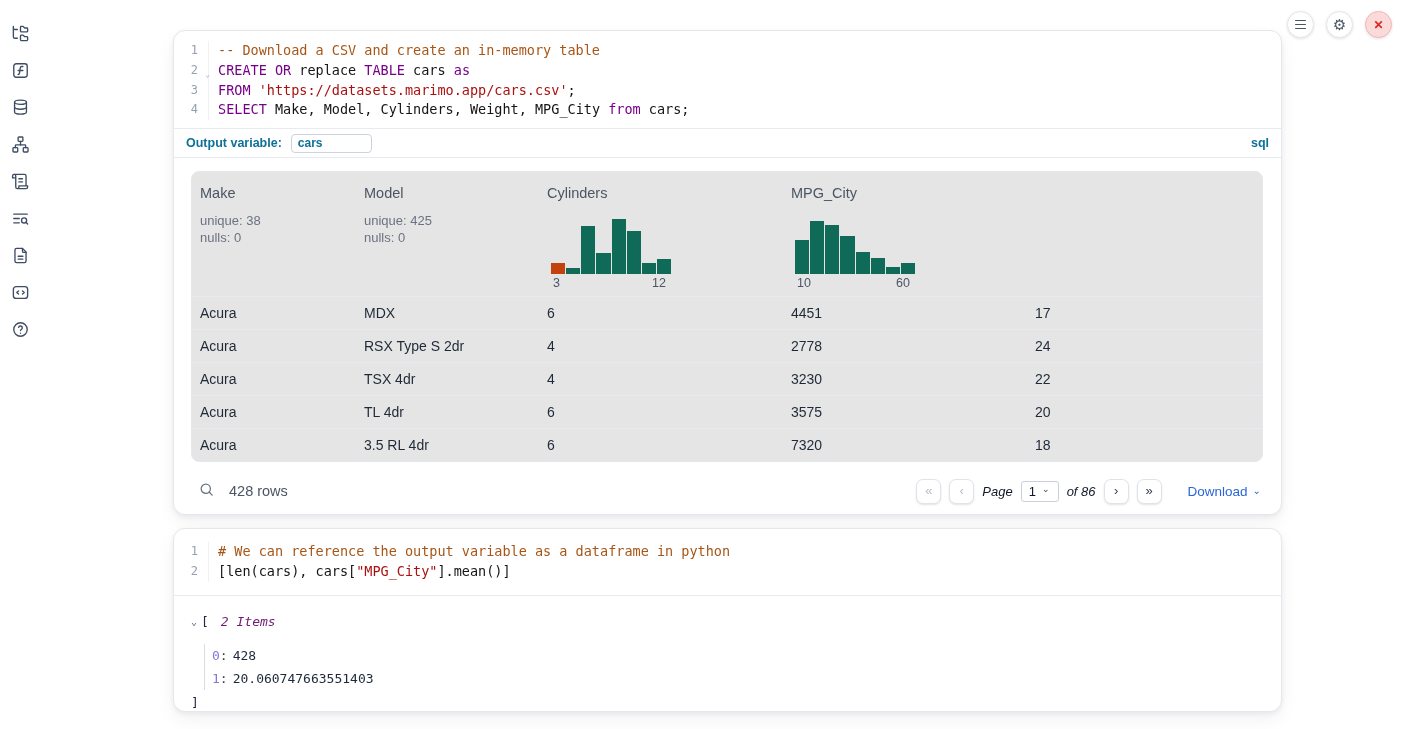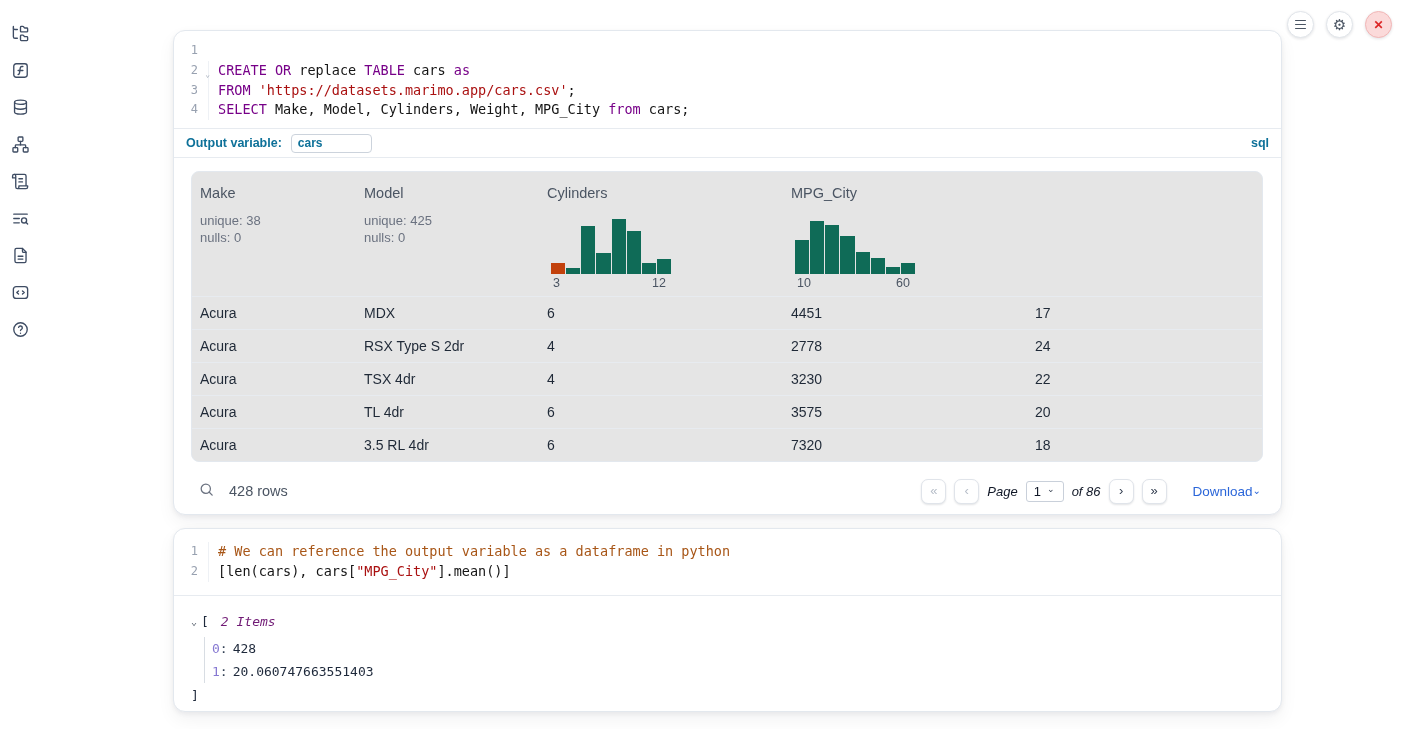--- a/index.html
+++ b/index.html
@@ -76,31 +76,31 @@
   .pbtn { width: 25px; height: 25px; border-radius: 7px; border: 1px solid #e0e4ea; background: #fff;
           box-shadow: 0 1px 2px rgba(16,24,40,.12); display: flex; align-items: center; justify-content: center;
           font-size: 13px; color: #313c4e; cursor: pointer; padding-bottom: 2px; }
   .pbtn.disabled { color: #b6bdc8; }
   .page-label, .of-label { font-size: 13px; color: #111827; font-style: italic; }
   .page-select { min-width: 38px; height: 21px; border: 1px solid #c9d0da; border-radius: 3px;
                  display: flex; align-items: center; padding: 0 5px 0 7px; gap: 6px;
                  font-size: 13px; color: #111827; cursor: pointer; background: #fff; }
   .page-select .chev { font-size: 9px; color: #374151; line-height: 1; margin-top: -3px; }
   .download { margin-left: 18px; background: none; border: none; color: #2b66d9; font-size: 13.5px;
-              display: flex; align-items: center; cursor: pointer; font-family: "Liberation Sans", sans-serif; }
+              display: flex; align-items: center; gap: 5px; cursor: pointer; font-family: "Liberation Sans", sans-serif; }
   .download .chev { font-size: 10px; margin-top: -2px; }
 
   
   .tree-output { padding: 15px 18px 0 17px; font-family: "DejaVu Sans Mono", monospace;
                  font-size: 13px; color: #1e293b; }
   .tree-head { display: flex; align-items: center; line-height: 21px; }
   .tree-chevron { font-size: 10px; color: #4b5563; margin-right: 4px; cursor: pointer; background: none; border: none;
                   font-family: "DejaVu Sans Mono", monospace; }
   .items-label { font-style: italic; color: #701a75; margin-left: 12px; }
-  .tree-items { border-left: 1px solid #d8dde3; margin-left: 13px; padding-left: 7px; margin-top: 5px; }
+  .tree-items { border-left: 1px solid #d8dde3; margin-left: 13px; padding-left: 7px; margin-top: 12px; }
   .tree-entry { line-height: 23px; }
   .tree-key { color: #8678d2; }
   .tree-colon { color: #334155; }
   .tree-value { color: #1e293b; margin-left: 5px; }
   .tree-close { line-height: 21px; margin-top: 2px; }
 </style>
 </head>
 <body>
 
 <aside class="sidebar" id="sidebar">
@@ -189,20 +189,21 @@
   </button>
   <button class="circle-btn danger">
     <span class="close-glyph">✕</span>
   </button>
 </div>
 
 <section class="cell cell-sql">
   <div class="editor" id="sql-editor">
       <div class="code-line">
         <div class="gutter">1</div>
+        <div class="code-text"><span class="tok-comment">-- Download a CSV and create an in-memory table</span></div>
       </div>
       <div class="code-line">
         <div class="gutter">2<span class="fold">⌄</span></div>
         <div class="code-text"><span class="tok-keyword">CREATE</span><span class="tok-plain"> </span><span class="tok-keyword">OR</span><span class="tok-plain"> replace </span><span class="tok-keyword">TABLE</span><span class="tok-plain"> cars </span><span class="tok-keyword">as</span></div>
       </div>
       <div class="code-line">
         <div class="gutter">3</div>
         <div class="code-text"><span class="tok-keyword">FROM</span><span class="tok-plain"> </span><span class="tok-string">'https://datasets.marimo.app/cars.csv'</span><span class="tok-plain">;</span></div>
       </div>
       <div class="code-line">

